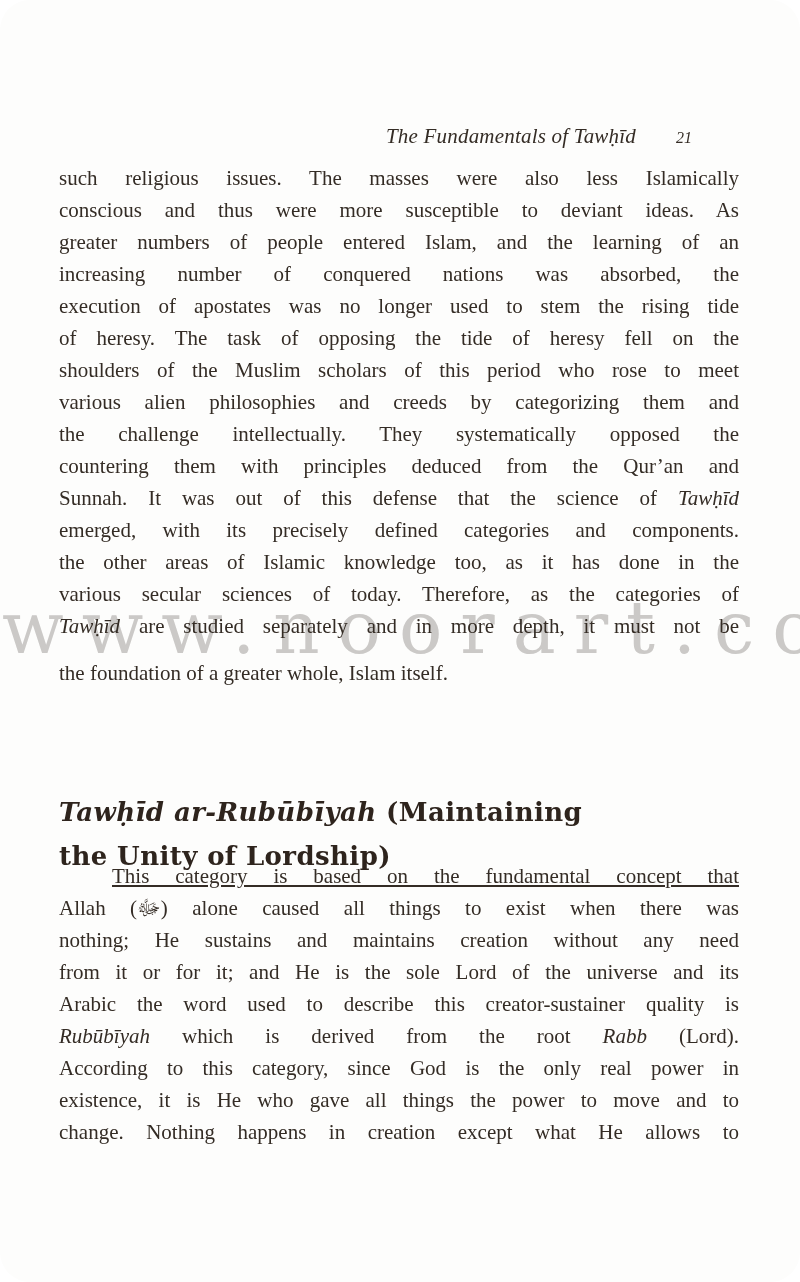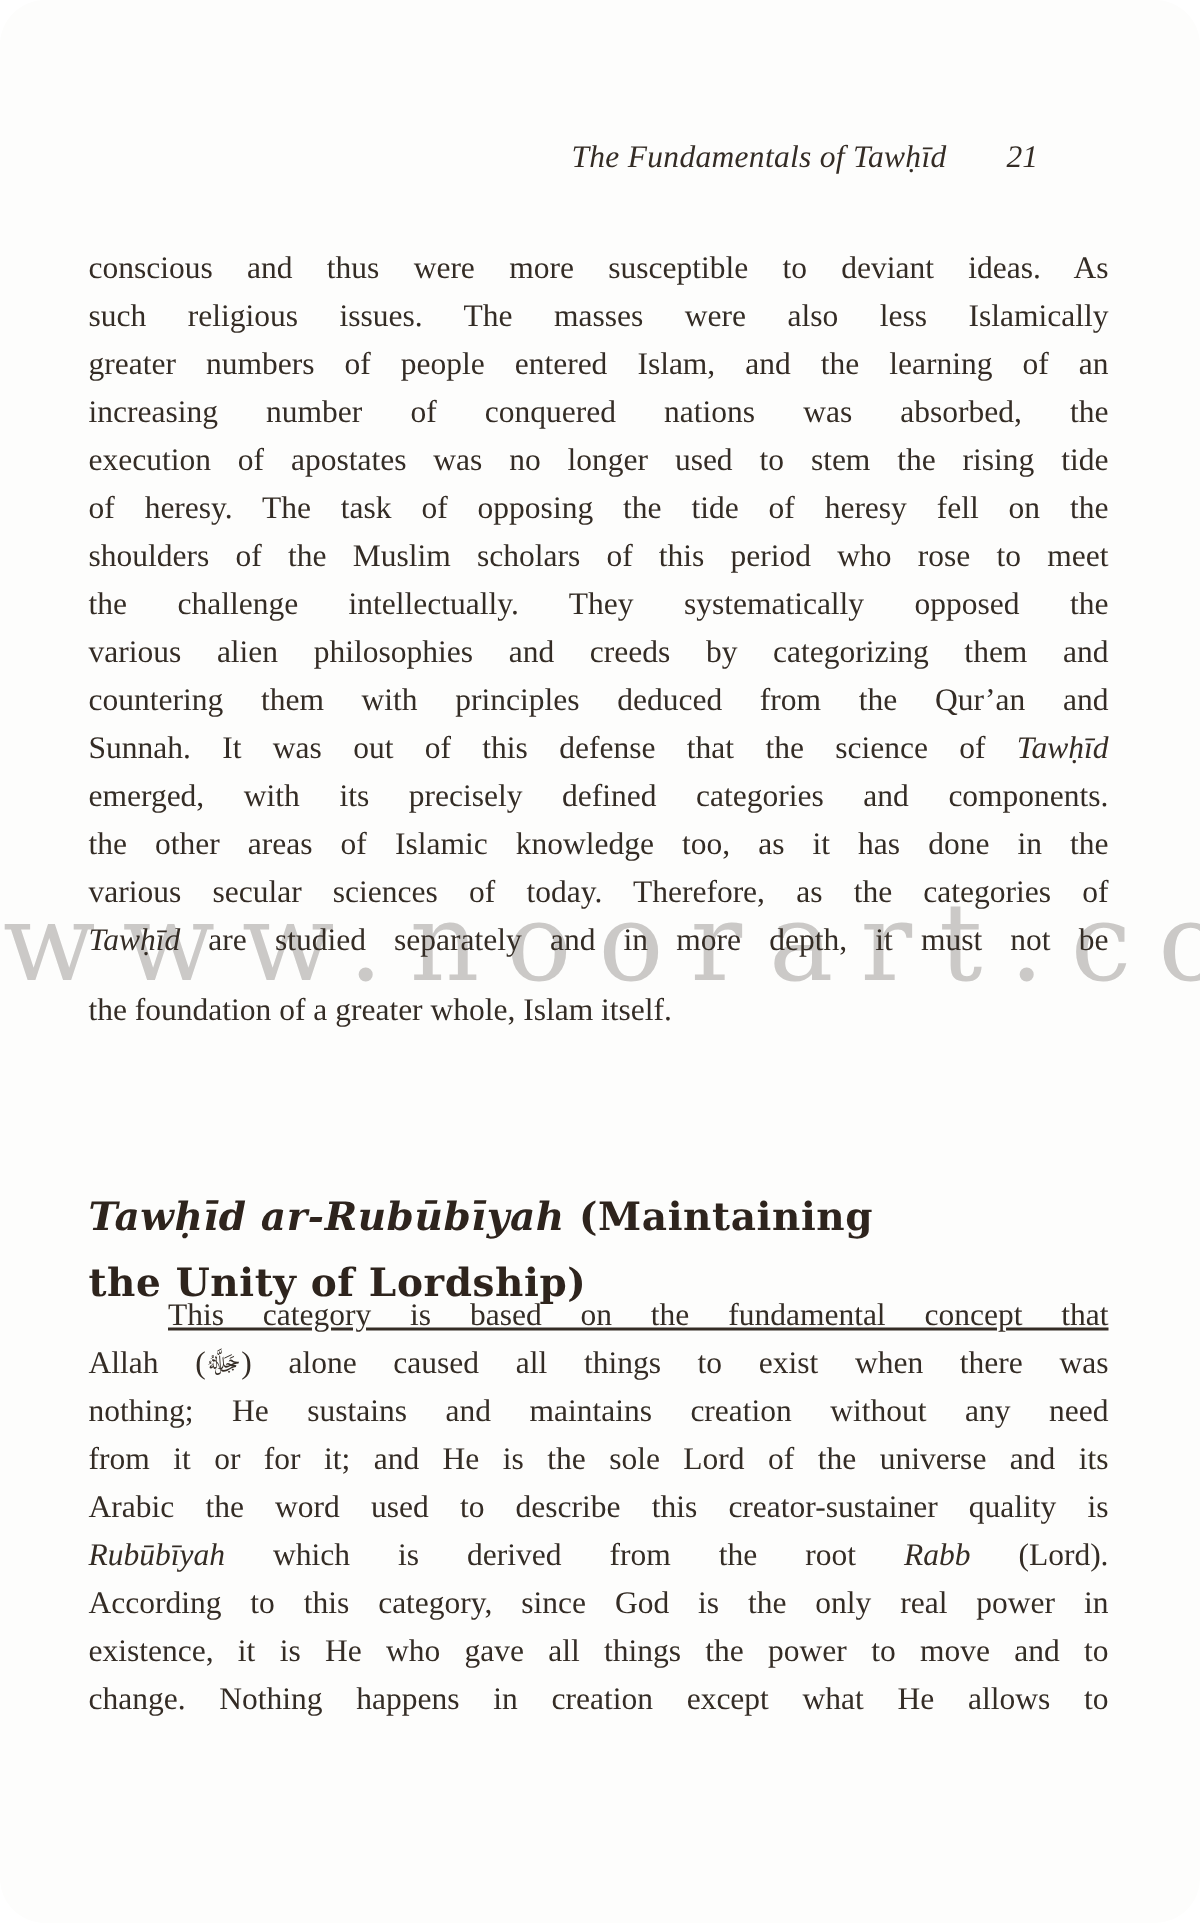--- a/index.html
+++ b/index.html
@@ -14,21 +14,21 @@
   .page{
     position:relative;width:800px;height:1282px;background:var(--bg);overflow:hidden;border-radius:30px;
   }
   
   .running-header{
     position:absolute;top:92px;right:108px;z-index:2;
     display:flex;align-items:baseline;gap:40px;
     font-style:italic;color:var(--text);
   }
   .rh-title{font-size:21px;letter-spacing:0.2px;}
-  .rh-num{font-size:21px;}
+  .rh-num{font-size:16px;margin-top:37px;}
   
   .watermark{
     position:absolute;top:592px;left:2px;z-index:1;
     font-family:"DejaVu Serif",serif;
     font-size:72px;line-height:72px;letter-spacing:18px;
     color:var(--wm);opacity:.92;white-space:nowrap;
     user-select:none;
   }
   
   .text-col{position:absolute;left:59px;width:680px;z-index:2;color:var(--text);}
@@ -59,29 +59,29 @@
 <div class="page">
 
   <div class="running-header">
     <span class="rh-title">The Fundamentals of Tawḥīd</span>
     <span class="rh-num">21</span>
   </div>
 
   <div class="watermark">www.noorart.com</div>
 
   <section id="para1" class="text-col para">
+      <div class="line"><span>such religious issues. The masses were also less Islamically</span></div>
       <div class="line"><span>conscious and thus were more susceptible to deviant ideas. As</span></div>
-      <div class="line"><span>such religious issues. The masses were also less Islamically</span></div>
       <div class="line"><span>greater numbers of people entered Islam, and the learning of an</span></div>
       <div class="line"><span>increasing number of conquered nations was absorbed, the</span></div>
       <div class="line"><span>execution of apostates was no longer used to stem the rising tide</span></div>
       <div class="line"><span>of heresy. The task of opposing the tide of heresy fell on the</span></div>
       <div class="line"><span>shoulders of the Muslim scholars of this period who rose to meet</span></div>
+      <div class="line"><span>various alien philosophies and creeds by categorizing them and</span></div>
       <div class="line"><span>the challenge intellectually. They systematically opposed the</span></div>
-      <div class="line"><span>various alien philosophies and creeds by categorizing them and</span></div>
       <div class="line"><span>countering them with principles deduced from the Qur’an and</span></div>
       <div class="line"><span>Sunnah. It was out of this defense that the science of </span><em>Tawḥīd</em></div>
       <div class="line"><span>emerged, with its precisely defined categories and components.</span></div>
       <div class="line"><span>the other areas of Islamic knowledge too, as it has done in the</span></div>
       <div class="line"><span>various secular sciences of today. Therefore, as the categories of</span></div>
       <div class="line"><em>Tawḥīd</em><span> are studied separately and in more depth, it must not be</span></div>
       <div class="line flush"><span>the foundation of a greater whole, Islam itself.</span></div>
     </section>
 
   <h2 id="heading" class="text-col section-heading">

